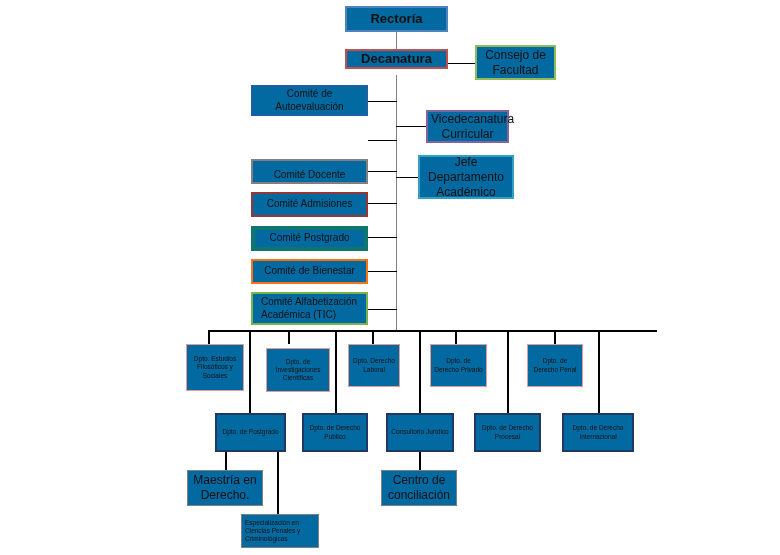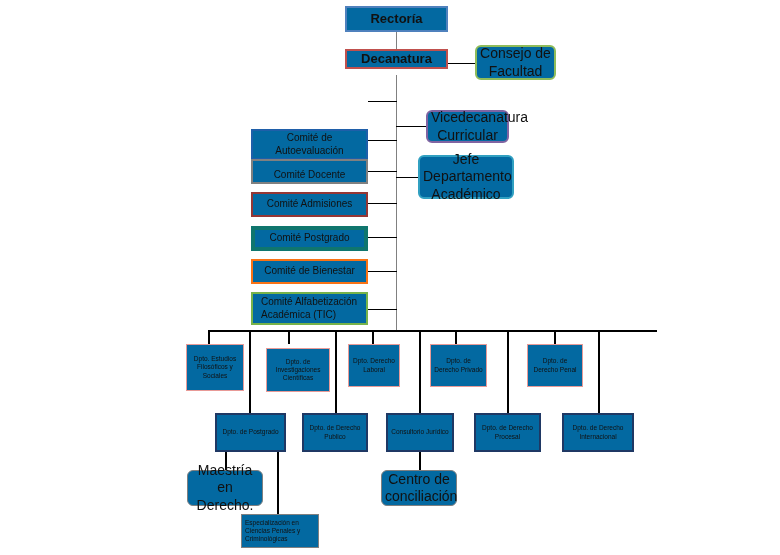--- a/index.html
+++ b/index.html
@@ -31,21 +31,21 @@
     z-index: 3;
     padding: 1px 3px;
   }
   .node span {
     display: block;
     width: 100%;
   }
   
   .t-lg   { font-size: 13px; font-weight: bold; }
   .t-md   { font-size: 10px; }
-  .t-sm   { font-size: 14px; border-radius: 6px; }
+  .t-sm   { font-size: 12px; }
   .t-xs   { font-size: 6.5px; }
 
   .connector {
     position: absolute;
     background: #000000;
     z-index: 1;
   }
   .connector.gray {
     background: #808080;
   }
@@ -109,21 +109,21 @@
   </div>
 
   <div class="node t-sm" style="left:426px; top:110px; width:83px; height:33px; border:2px solid #8064A2;">
     <span>Vicedecanatura Curricular</span>
   </div>
 
   <div class="node t-sm" style="left:418px; top:155px; width:96px; height:44px; border:2px solid #31A0C1;">
     <span>Jefe Departamento Académico</span>
   </div>
 
-  <div class="node t-md" style="left:251px; top:85px; width:117px; height:31px; border:2px solid #1F5FA9;margin-top:44px;">
+  <div class="node t-md" style="left:251px; top:85px; width:117px; height:31px; border:2px solid #1F5FA9;">
     <span>Comité de Autoevaluación</span>
   </div>
 
 
   <div class="node t-md" style="left:251px; top:159px; width:117px; height:25px; border:2px solid #808080;align-items:flex-end;">
     <span>Comité Docente</span>
   </div>
 
   <div class="node t-md" style="left:251px; top:192px; width:117px; height:25px; border:2px solid #953735;">
     <span>Comité Admisiones</span>

